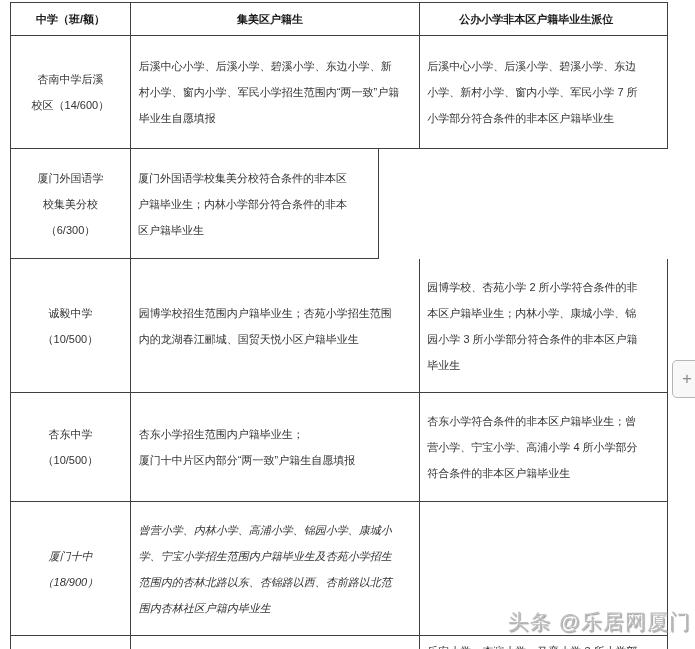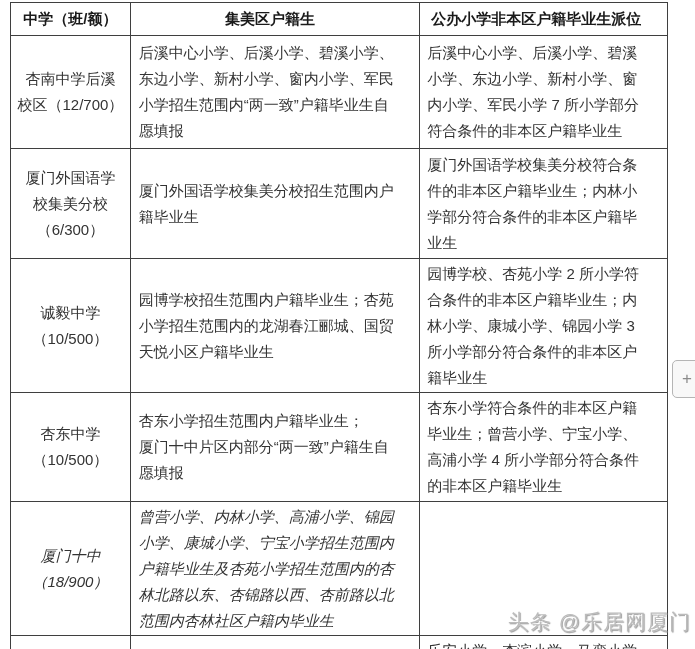--- a/index.html
+++ b/index.html
@@ -14,21 +14,21 @@
   .tbl {
     position:absolute; left:10px; top:2px; width:658px;
     border-top:1px solid #3f3f3f;
     border-left:1px solid #3f3f3f;
   }
   .row { display:flex; }
   .cell {
     border-right:1px solid #3f3f3f;
     border-bottom:1px solid #3f3f3f;
     display:flex; align-items:center;
-    font-size:15px; line-height:26px;
+    font-size:11px; line-height:26px;
     color:#333333;
     white-space:pre-line;
     overflow:hidden;
   }
   .c1 { width:120px; justify-content:center; text-align:center; padding:2px 5px; }
   .c2 { width:290px; padding:2px 18px 2px 8px; text-align:left; }
   .c3 { width:248px; padding:2px 22px 2px 7px; text-align:left; }
   .hrow .cell {
     height:33px; font-weight:bold; color:#1a1a1a;
     justify-content:center; text-align:center; line-height:18px;
@@ -65,30 +65,29 @@
   <div class="tbl">
 
     <div class="row hrow">
       <div class="cell c1">中学（班/额）</div>
       <div class="cell c2">集美区户籍生</div>
       <div class="cell c3">公办小学非本区户籍毕业生派位</div>
     </div>
 
     <div class="row r1">
       <div class="cell c1">杏南中学后溪
-校区（12/700）</div>
+校区（14/600）</div>
       <div class="cell c2">后溪中心小学、后溪小学、碧溪小学、东边小学、新村小学、窗内小学、军民小学招生范围内“两一致”户籍毕业生自愿填报</div>
       <div class="cell c3">后溪中心小学、后溪小学、碧溪小学、东边小学、新村小学、窗内小学、军民小学 7 所小学部分符合条件的非本区户籍毕业生</div>
     </div>
 
     <div class="row r2">
       <div class="cell c1">厦门外国语学
 校集美分校
 （6/300）</div>
-      <div class="cell c2">厦门外国语学校集美分校招生范围内户籍毕业生</div>
       <div class="cell c3">厦门外国语学校集美分校符合条件的非本区户籍毕业生；内林小学部分符合条件的非本区户籍毕业生</div>
     </div>
 
     <div class="row r3">
       <div class="cell c1">诚毅中学
 （10/500）</div>
       <div class="cell c2">园博学校招生范围内户籍毕业生；杏苑小学招生范围内的龙湖春江郦城、国贸天悦小区户籍毕业生</div>
       <div class="cell c3">园博学校、杏苑小学 2 所小学符合条件的非本区户籍毕业生；内林小学、康城小学、锦园小学 3 所小学部分符合条件的非本区户籍毕业生</div>
     </div>
 

